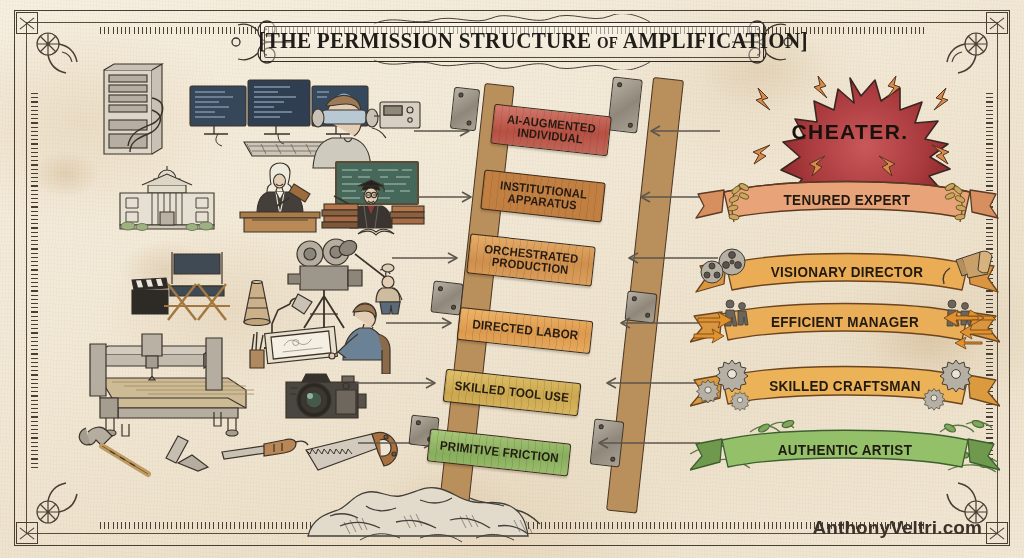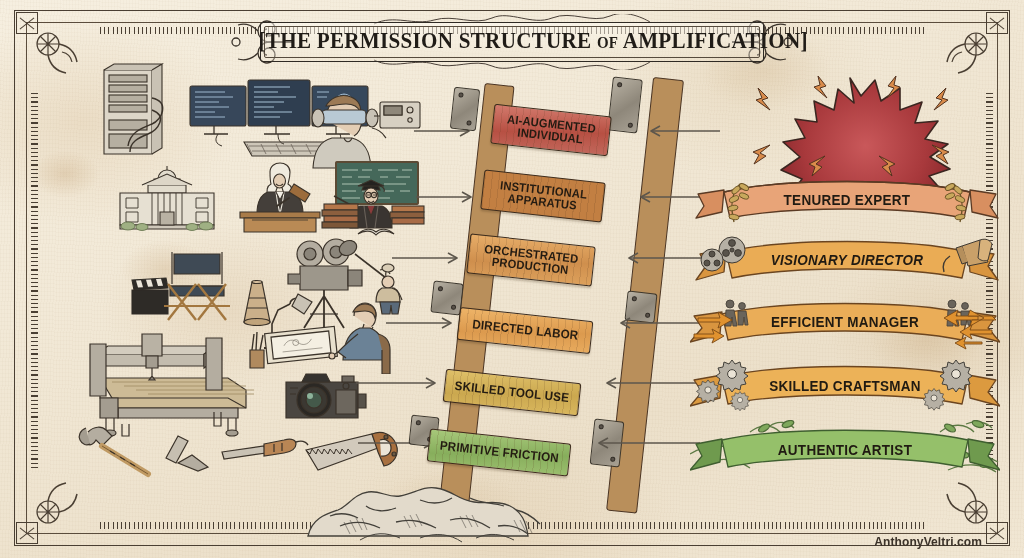--- a/index.html
+++ b/index.html
@@ -203,23 +203,23 @@
     color: #18120d;
     white-space: nowrap;
   }
 
   
   .illu { position: absolute; pointer-events: none; }
 
   
   .credit {
     position: absolute;
-    right: 42px; bottom: 9px;
+    right: 42px; bottom: 19px;
     font-family: "Liberation Sans", sans-serif;
-    font-size: 12px;
+    font-size: 19px;
     font-weight: bold;
     color: #3b3229;
     letter-spacing: .1px;
   }
 </style>
 </head>
 <body>
 
 <div id="poster">
 
@@ -779,20 +779,21 @@
         <path d="M58 16l10 10-6 2 8 10-14-10 6-2z"></path>
         <path d="M118 4l8 10-6 2 7 10-13-11 6-2z"></path>
         <path d="M196 4l-8 10 6 2-7 10 13-11-6-2z"></path>
         <path d="M246 16l-10 10 6 2-8 10 14-10-6-2z"></path>
         <path d="M54 92l12-8-6-3 10-8-17 7 6 3z"></path>
         <path d="M112 104l10-9-6-3 9-8-16 8 6 3z"></path>
         <path d="M192 104l-10-9 6-3-9-8 16 8-6 3z"></path>
         <path d="M248 92l-12-8 6-3-10-8 17 7-6 3z"></path>
       </g>
     </svg>
+    <div class="burst-label" style="left:0;right:0;top:48px;text-align:center;">CHEATER.</div>
   </div>
 
   <div class="banner-row" style="left:694px;top:178px;width:306px;height:52px;">
     <svg width="306" height="52" viewBox="0 0 306 52" style="position:absolute;left:0;top:0;">
       <g stroke="#5a3a24" stroke-width="1.3" stroke-linejoin="round">
         <path d="M4 16l26-4-2 22-26 6 8-12z" fill="#d88f60"></path>
         <path d="M302 16l-26-4 2 22 26 6-8-12z" fill="#d88f60"></path>
         <path d="M30 14c60-14 186-14 246 0l-6 26c-60-12-174-12-234 0z" fill="#e8a478"></path>
         <path d="M30 14c60-14 186-14 246 0" fill="none" stroke="#5a3a24"></path>
       </g>
@@ -811,21 +812,21 @@
         <ellipse cx="266" cy="21" rx="5" ry="2.6" transform="rotate(25 266 21)"></ellipse>
         <ellipse cx="267" cy="30" rx="5" ry="2.6" transform="rotate(10 267 30)"></ellipse>
         <ellipse cx="266" cy="39" rx="5" ry="2.6" transform="rotate(-8 266 39)"></ellipse>
         <ellipse cx="256" cy="9" rx="5" ry="2.6" transform="rotate(-30 256 9)"></ellipse>
         <ellipse cx="256" cy="18" rx="5" ry="2.6" transform="rotate(-20 256 18)"></ellipse>
       </g>
     </svg>
     <div class="banner-label" style="left:0;right:0;top:14px;text-align:center;">TENURED EXPERT</div>
   </div>
 
-  <div class="banner-row" style="left:694px;top:236px;width:306px;height:54px;font-style:italic;">
+  <div class="banner-row" style="left:694px;top:248px;width:306px;height:54px;">
     <svg width="306" height="54" viewBox="0 0 306 54" style="position:absolute;left:0;top:0;">
       <g stroke="#6b4520" stroke-width="1.3" stroke-linejoin="round">
         <path d="M6 18l26-4-2 22-28 8 10-14z" fill="#d9953f"></path>
         <path d="M300 18l-26-4 2 22 28 8-10-14z" fill="#d9953f"></path>
         <path d="M32 16c58-14 184-14 242 0l-6 26c-58-12-172-12-230 0z" fill="#eaac55"></path>
       </g>
     </svg>
     <svg width="306" height="54" viewBox="0 0 306 54" style="position:absolute;left:0;top:0;">
       <g stroke="#3f3a33" fill="#b6b0a4" stroke-width="1">
         <circle cx="38" cy="14" r="13"></circle>

